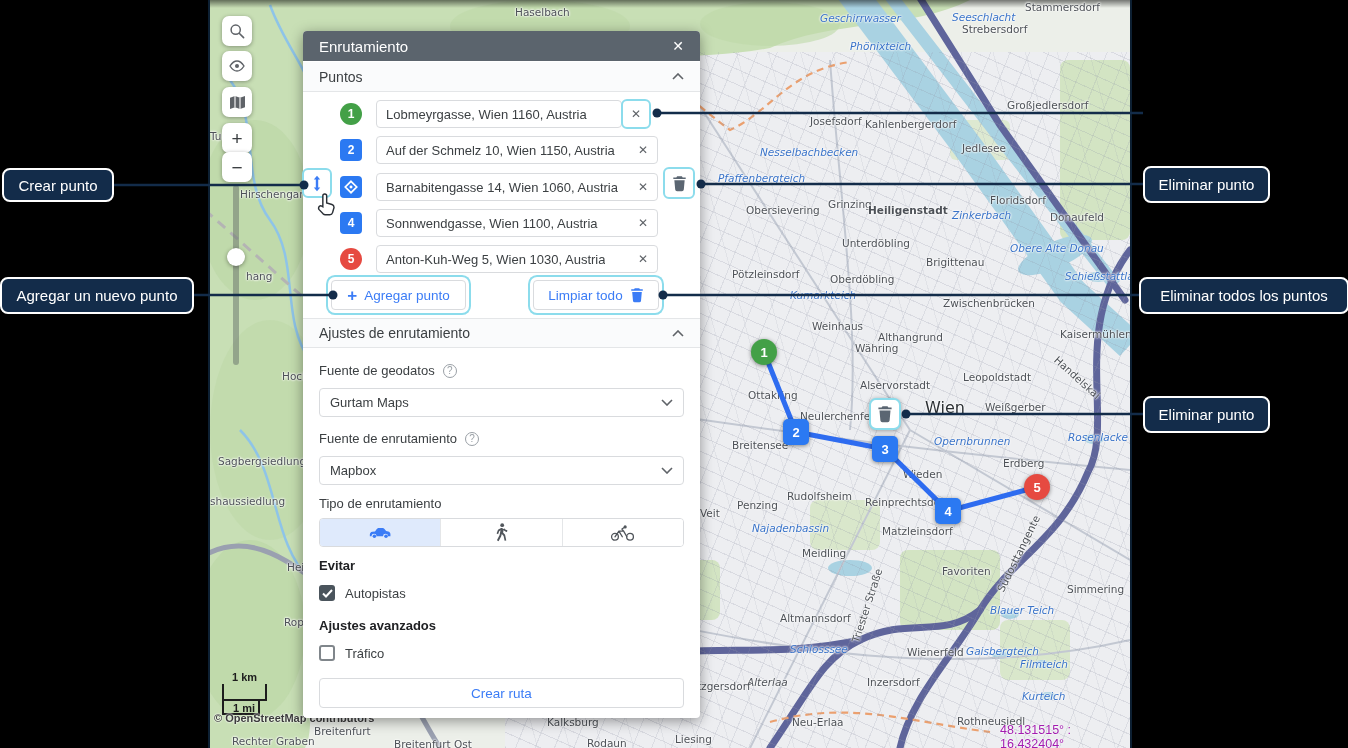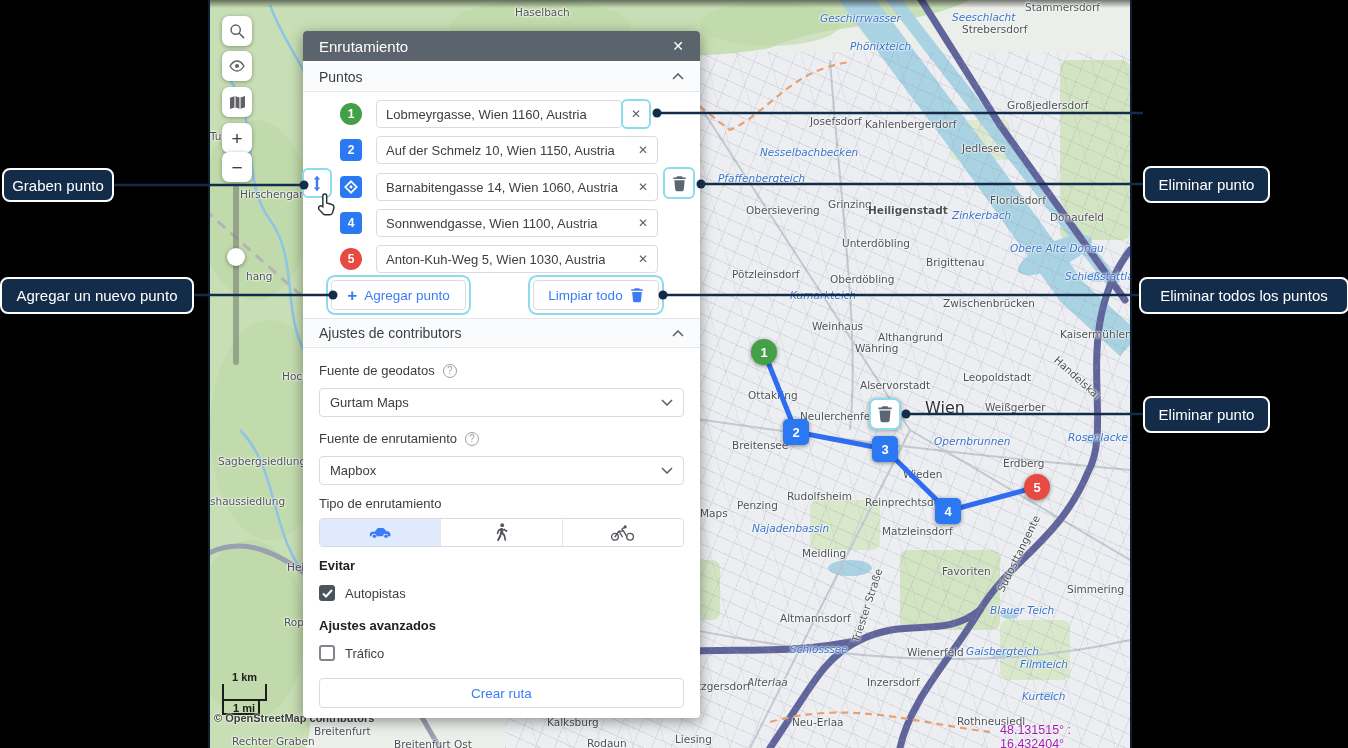--- a/index.html
+++ b/index.html
@@ -200,21 +200,21 @@
         <span class="mlabel" style="left: 846px; top: 352px; transform: rotate(42deg);">Handelskai</span>
         <span class="mlabel w" style="left: 724px; top: 435px;">Opernbrunnen</span>
         <span class="mlabel w" style="left: 858px; top: 431px; text-align: right;">Rosenlacke</span>
         <span class="mlabel" style="left: 538px; top: 389px;">Ottakring</span>
         <span class="mlabel" style="left: 590px; top: 410px;">Neulerchenfeld</span>
         <span class="mlabel" style="left: 522px; top: 439px;">Breitensee</span>
         <span class="mlabel" style="left: 793px; top: 457px;">Erdberg</span>
         <span class="mlabel" style="left: 693px; top: 468px;">Wieden</span>
         <span class="mlabel" style="left: 655px; top: 496px;">Reinprechtsdorf</span>
         <span class="mlabel" style="left: 527px; top: 499px;">Penzing</span>
-        <span class="mlabel" style="left: 490px; top: 507px;">Maps</span>
+        <span class="mlabel" style="left: 490px; top: 507px;">Veit</span>
         <span class="mlabel" style="left: 577px; top: 490px;">Rudolfsheim</span>
         <span class="mlabel w" style="left: 542px; top: 522px;">Najadenbassin</span>
         <span class="mlabel" style="left: 672px; top: 525px;">Matzleinsdorf</span>
         <span class="mlabel" style="left: 592px; top: 547px;">Meidling</span>
         <span class="mlabel" style="left: 732px; top: 565px;">Favoriten</span>
         <span class="mlabel" style="left: 857px; top: 583px;">Simmering</span>
         <span class="mlabel" style="left: 790px; top: 585px; transform: rotate(-64deg);">Südosttangente</span>
         <span class="mlabel w" style="left: 780px; top: 604px;">Blauer Teich</span>
         <span class="mlabel" style="left: 570px; top: 612px;">Altmannsdorf</span>
         <span class="mlabel" style="left: 645px; top: 636px; transform: rotate(-72deg);">Triester Straße</span>
@@ -378,21 +378,21 @@
       <span>Agregar punto</span>
     </button>
     <button class="btn-outline outer-ring" style="left:230px;top:249px;width:126px">
       <span>Limpiar todo</span>
       <svg width="14" height="16" viewBox="0 0 16 18">
         <path d="M5.5 1.2 h5 l.9 1.3 H14.6 v1.7 H1.4 V2.5 h3.2 Z M2.5 5.5 h11 l-.9 10 a2 2 0 0 1 -2 1.8 H5.4 a2 2 0 0 1 -2 -1.8 Z" fill="#3b7cf6"></path>
       </svg>
     </button>
 
     <div class="sec-header" style="top:287px;border-top:1px solid #e4e6e8">
-      <span>Ajustes de contributors</span>
+      <span>Ajustes de enrutamiento</span>
       <span class="chev">
         <svg width="12" height="7" viewBox="0 0 12 7">
             <path d="M1 6 L6 1 L11 6" fill="none" stroke="#5f6368" stroke-width="1.6"></path>
           </svg>
       </span>
     </div>
 
     <div class="field-label" style="top:332px">
       <span>Fuente de geodatos</span>
       <span class="help">?</span>
@@ -479,19 +479,19 @@
     <g fill="#132c4a">
       <circle cx="304" cy="185" r="4.5"></circle>
       <circle cx="333" cy="295" r="4.5"></circle>
       <circle cx="657" cy="113" r="4.5"></circle>
       <circle cx="701" cy="184" r="4.5"></circle>
       <circle cx="663" cy="295" r="4.5"></circle>
       <circle cx="906" cy="414" r="4.5"></circle>
     </g>
   </svg>
 
-  <div class="callout" style="left:2px;top:168px;width:112px;height:34px">Graben punto</div>
+  <div class="callout" style="left:2px;top:168px;width:112px;height:34px">Crear punto</div>
   <div class="callout" style="left:0;top:277px;width:194px;height:37px">Agregar un nuevo punto</div>
   <div class="callout" style="left:1143px;top:166px;width:127px;height:37px">Eliminar punto</div>
   <div class="callout" style="left:1139px;top:277px;width:210px;height:37px">Eliminar todos los puntos</div>
   <div class="callout" style="left:1143px;top:396px;width:127px;height:37px">Eliminar punto</div>
 
 </div>
 
 </body></html>

